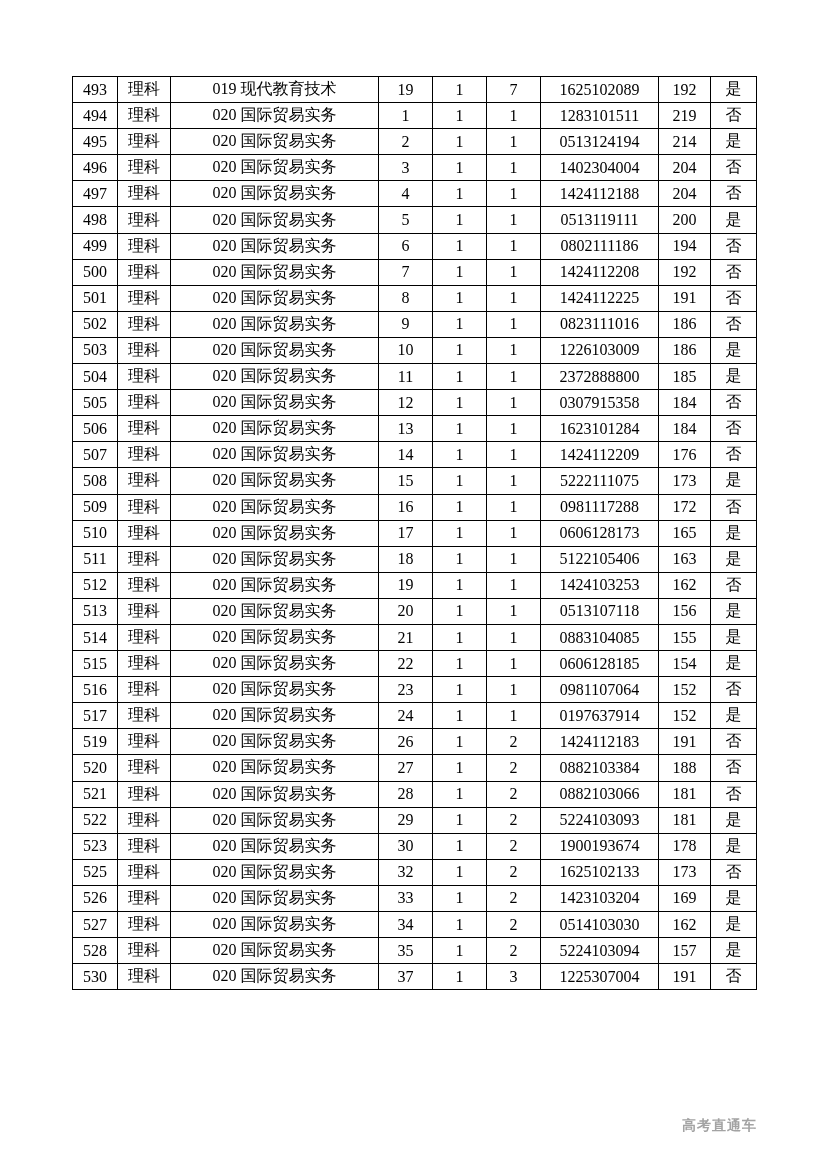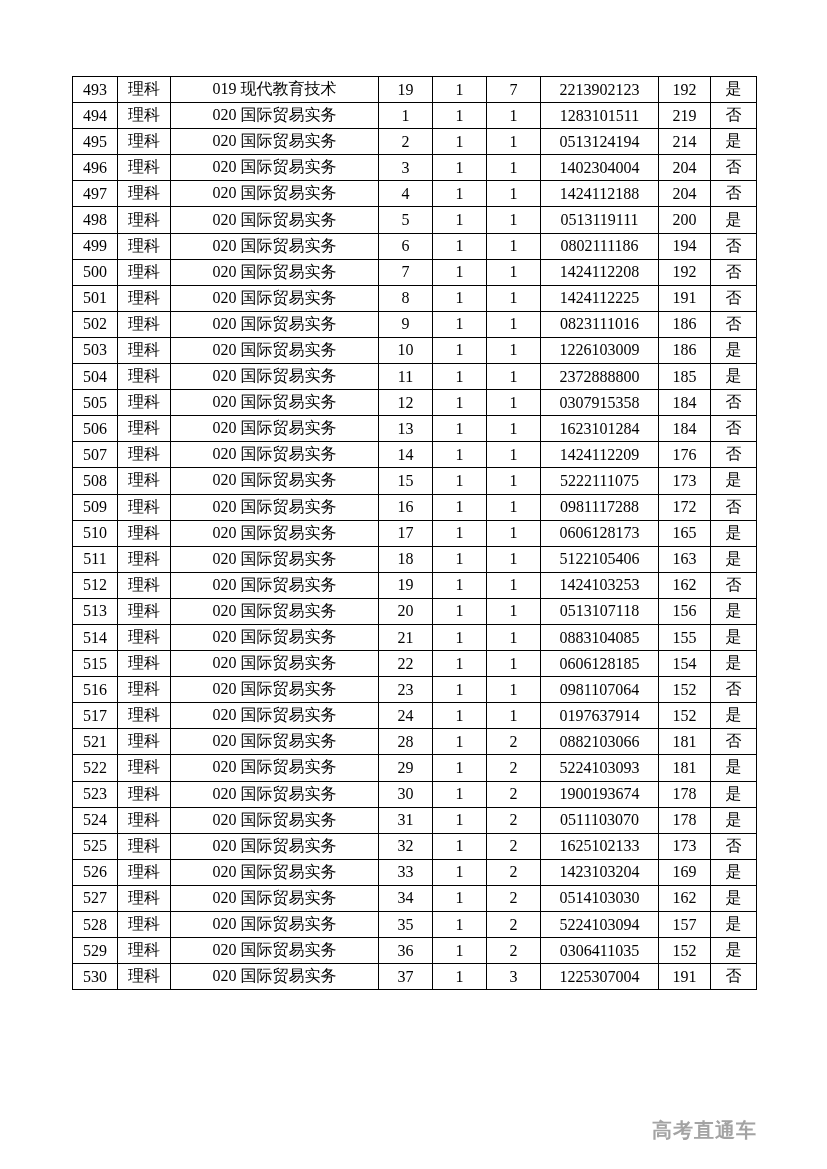--- a/index.html
+++ b/index.html
@@ -32,21 +32,21 @@
     vertical-align: middle;
     font-size: 16px;
     color: #000000;
     white-space: nowrap;
     overflow: hidden;
   }
   .watermark {
     position: absolute;
     top: 1117px;
     right: 70px;
-    font-size: 20px;
+    font-size: 14px;
     font-weight: bold;
     color: #a3a3a3;
     letter-spacing: 1px;
     font-family: "Liberation Sans", sans-serif;
   }
 </style>
 </head>
 <body>
 
 <div class="sheet">
@@ -63,21 +63,21 @@
       <col style="width:46px">
     </colgroup>
     <tbody id="table-body">
   <tr>
     <td>493</td>
     <td>理科</td>
     <td>019  现代教育技术</td>
     <td>19</td>
     <td>1</td>
     <td>7</td>
-    <td>2213902123</td>
+    <td>1625102089</td>
     <td>192</td>
     <td>是</td>
   </tr>
 
   <tr>
     <td>494</td>
     <td>理科</td>
     <td>020  国际贸易实务</td>
     <td>1</td>
     <td>1</td>
@@ -357,21 +357,43 @@
     <td>020  国际贸易实务</td>
     <td>24</td>
     <td>1</td>
     <td>1</td>
     <td>0197637914</td>
     <td>152</td>
     <td>是</td>
   </tr>
 
 
-
+  <tr>
+    <td>519</td>
+    <td>理科</td>
+    <td>020  国际贸易实务</td>
+    <td>26</td>
+    <td>1</td>
+    <td>2</td>
+    <td>1424112183</td>
+    <td>191</td>
+    <td>否</td>
+  </tr>
+
+  <tr>
+    <td>520</td>
+    <td>理科</td>
+    <td>020  国际贸易实务</td>
+    <td>27</td>
+    <td>1</td>
+    <td>2</td>
+    <td>0882103384</td>
+    <td>188</td>
+    <td>否</td>
+  </tr>
 
   <tr>
     <td>521</td>
     <td>理科</td>
     <td>020  国际贸易实务</td>
     <td>28</td>
     <td>1</td>
     <td>2</td>
     <td>0882103066</td>
     <td>181</td>
@@ -395,31 +417,20 @@
     <td>理科</td>
     <td>020  国际贸易实务</td>
     <td>30</td>
     <td>1</td>
     <td>2</td>
     <td>1900193674</td>
     <td>178</td>
     <td>是</td>
   </tr>
 
-  <tr>
-    <td>524</td>
-    <td>理科</td>
-    <td>020  国际贸易实务</td>
-    <td>31</td>
-    <td>1</td>
-    <td>2</td>
-    <td>0511103070</td>
-    <td>178</td>
-    <td>是</td>
-  </tr>
 
   <tr>
     <td>525</td>
     <td>理科</td>
     <td>020  国际贸易实务</td>
     <td>32</td>
     <td>1</td>
     <td>2</td>
     <td>1625102133</td>
     <td>173</td>
@@ -455,31 +466,20 @@
     <td>理科</td>
     <td>020  国际贸易实务</td>
     <td>35</td>
     <td>1</td>
     <td>2</td>
     <td>5224103094</td>
     <td>157</td>
     <td>是</td>
   </tr>
 
-  <tr>
-    <td>529</td>
-    <td>理科</td>
-    <td>020  国际贸易实务</td>
-    <td>36</td>
-    <td>1</td>
-    <td>2</td>
-    <td>0306411035</td>
-    <td>152</td>
-    <td>是</td>
-  </tr>
 
   <tr>
     <td>530</td>
     <td>理科</td>
     <td>020  国际贸易实务</td>
     <td>37</td>
     <td>1</td>
     <td>3</td>
     <td>1225307004</td>
     <td>191</td>

